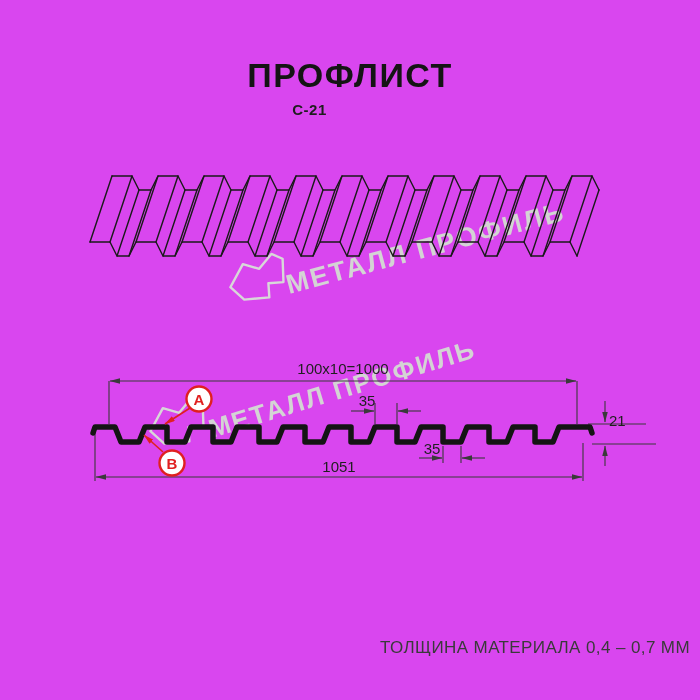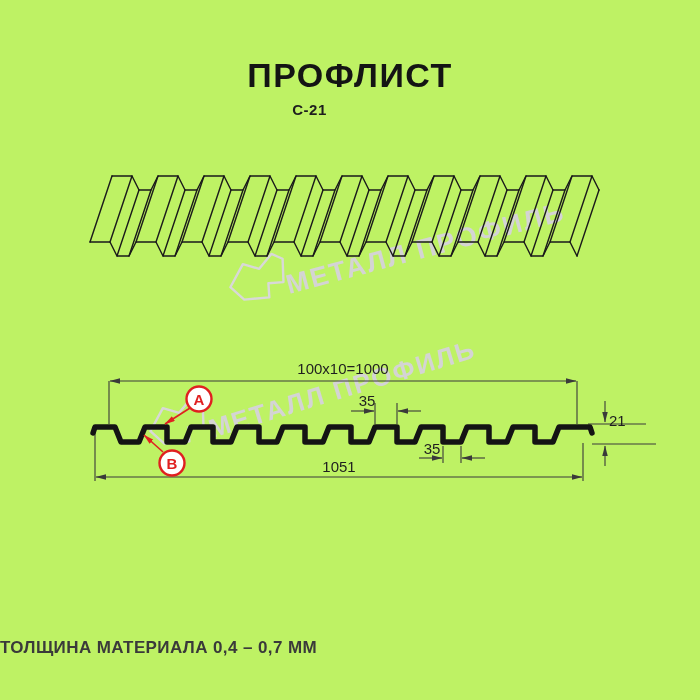--- a/index.html
+++ b/index.html
@@ -1,30 +1,30 @@
 <!DOCTYPE html>
 <html><head>
 <meta charset="utf-8">
 <style>
   html,body{margin:0;padding:0;background:#fff;}
   .canvas{
-    position:relative;width:700px;height:700px;background:#bef264;
+    position:relative;width:700px;height:700px;background:#d946ef;
     overflow:hidden;font-family:"Liberation Sans",sans-serif;
   }
   .title{
     position:absolute;top:56px;left:0;width:700px;text-align:center;
     font-size:34px;font-weight:800;letter-spacing:1.5px;color:#141414;
   }
   .subtitle{
     position:absolute;top:101px;left:0;width:619px;text-align:center;
     font-size:15px;font-weight:600;letter-spacing:.5px;color:#1d1d1d;
   }
   .footer{
-    position:absolute;top:638px;left:0;width:690px;text-align:left;
-    font-size:17px;font-weight:700;letter-spacing:.4px;color:#3a3a3a;
+    position:absolute;top:638px;left:0;width:690px;text-align:right;
+    font-size:17px;font-weight:400;letter-spacing:.4px;color:#3a3a3a;
   }
   svg{position:absolute;top:0;left:0;}
   .wm-text{
     font-family:"Liberation Sans",sans-serif;font-weight:700;
     fill:#d4d4d4;letter-spacing:2px;
   }
   .dim-text{font-family:"Liberation Sans",sans-serif;font-size:15px;fill:#1f1f1f;}
   .dim-line{stroke:#3a3a3a;stroke-width:1.1;fill:none;}
   .wire{stroke:#1a1a1a;stroke-width:1.4;fill:none;stroke-linejoin:round;stroke-linecap:round;}
   .profile{stroke:#141414;stroke-width:5.5;fill:none;stroke-linejoin:round;stroke-linecap:round;}

